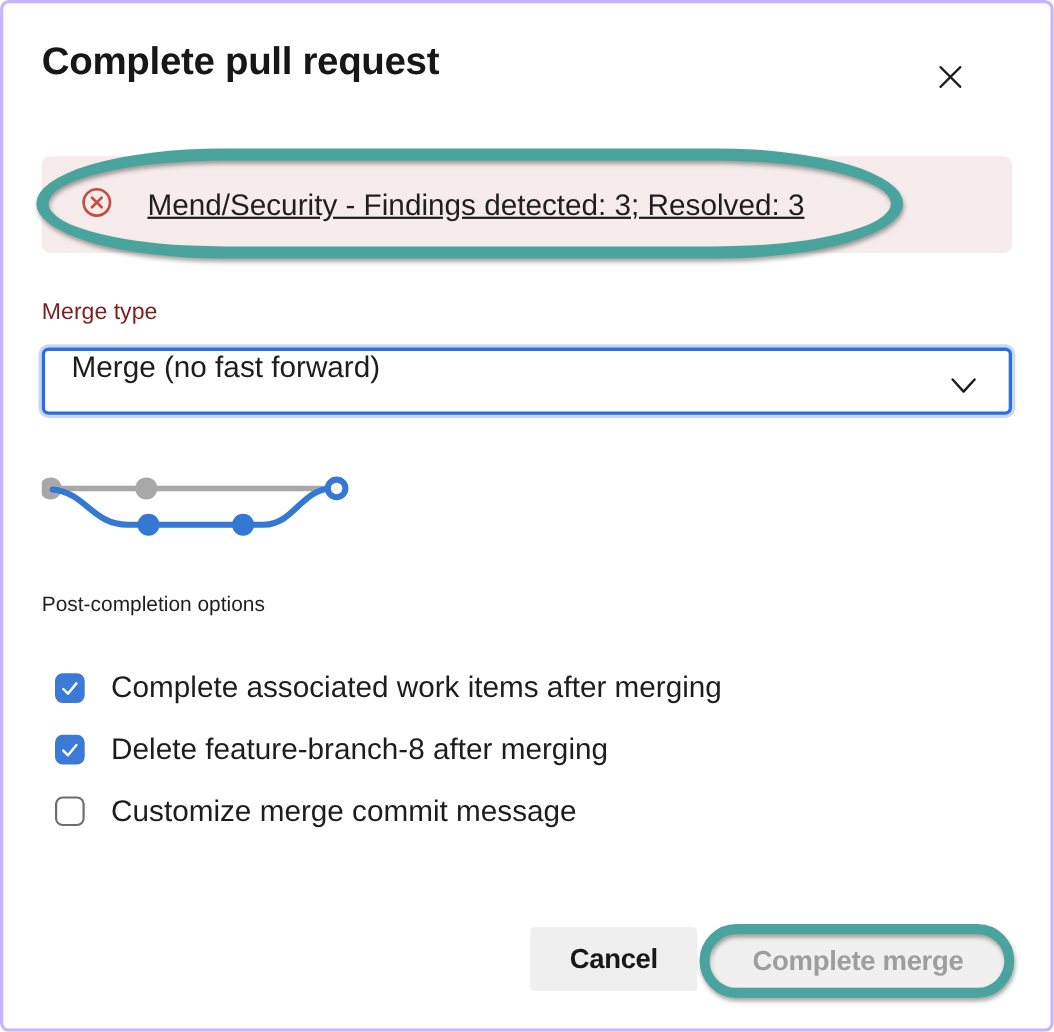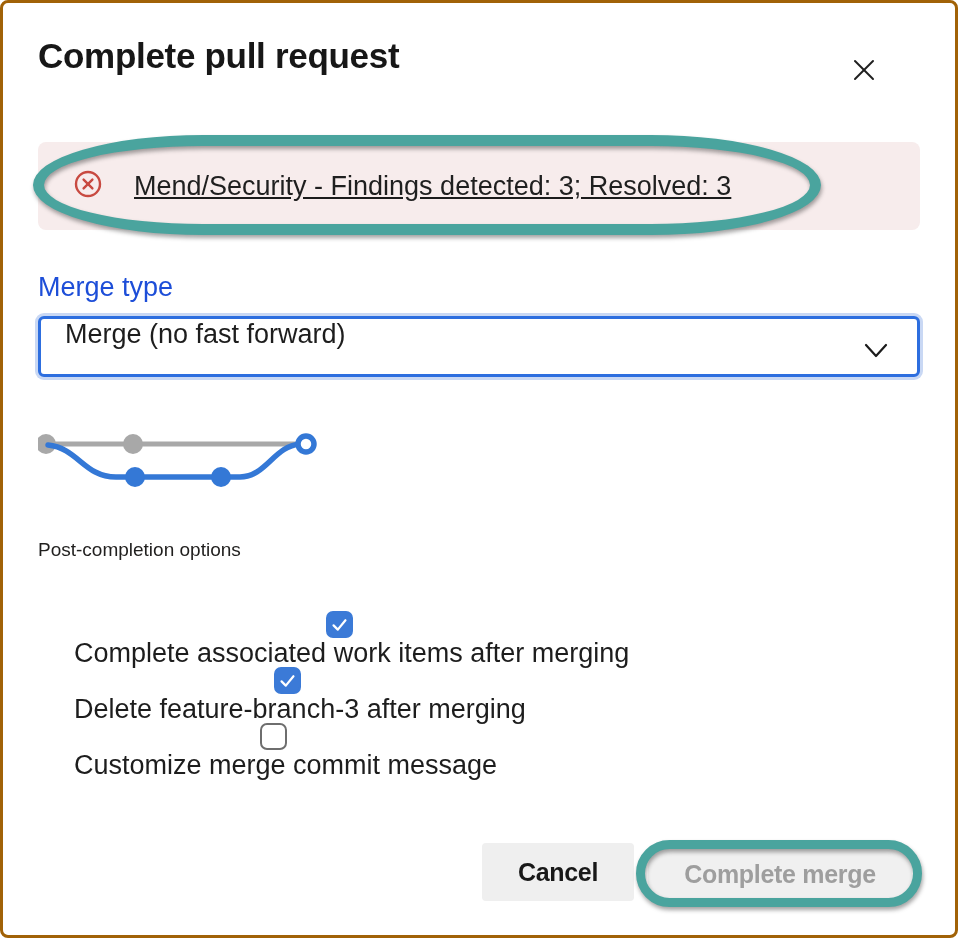--- a/index.html
+++ b/index.html
@@ -1,21 +1,21 @@
 <!DOCTYPE html>
 <html><head>
 <meta charset="utf-8">
 <style>
   html,body { margin:0; padding:0; background:#fff; }
   * { box-sizing:border-box; }
   .dialog {
     position:relative;
     width:958px; height:938px;
     background:#ffffff;
-    border:3px solid #a16207;
+    border:3px solid #c4b5fd;
     border-radius:8px;
     font-family:"Liberation Sans", sans-serif;
     color:#1b1b1b;
     overflow:hidden;
   }
   .page-title {
     position:absolute; left:35px; top:33px;
     font-size:35px; font-weight:700; color:#171717; letter-spacing:-0.3px;
   }
   .close-btn {
@@ -38,21 +38,21 @@
     position:absolute; left:30px; top:132px;
     width:788px; height:100px;
     border:11px solid #4aa49e;
     border-radius:170px / 50px;
     filter:drop-shadow(1px 3px 2px rgba(50,50,50,0.45));
     pointer-events:none;
   }
   
   .field-label {
     position:absolute; left:35px; top:269px;
-    font-size:27px; color:#1d4ed8;
+    font-size:21px; color:#7f1d1d;
   }
   .dropdown {
     position:absolute; left:35px; top:313px;
     width:882px; height:61px;
     background:#fff;
     border:3px solid #2d6edf;
     border-radius:6px;
     box-shadow:0 0 0 3px #c9d8f4;
     display:flex; 
     cursor:pointer;
@@ -61,21 +61,21 @@
   .dropdown-chevron { position:absolute; right:28px; top:18px; }
   
   .graph { position:absolute; left:35px; top:427px; }
   
   .section-label {
     position:absolute; left:35px; top:536px;
     font-size:19px; color:#201f1e;
   }
   .opt-row {
     position:absolute; left:47px; height:28px;
-    display:flex; align-items:center; cursor:pointer;flex-direction:column;
+    display:flex; align-items:center; cursor:pointer;
   }
   .opt-row.r0 { top:608px; } .opt-row.r1 { top:664px; } .opt-row.r2 { top:720px; }
   .checkbox {
     width:27px; height:27px; flex:0 0 auto;
     border:2px solid #6e6e6e; border-radius:7px; background:#fff;
     display:flex; align-items:center; justify-content:center;
   }
   .checkbox svg { display:none; }
   .checkbox[data-checked="true"] { background:#3b7ad7; border-color:#3b7ad7; }
   .checkbox[data-checked="true"] svg { display:block; }
@@ -166,21 +166,21 @@
     </span>
     <span class="opt-label">Complete associated work items after merging</span>
   </div>
 
   <div class="opt-row r1">
     <span class="checkbox" data-checked="true">
       <svg width="23" height="23" viewBox="0 0 27 27">
         <polyline points="6.5,14.5 11.5,19.5 20.5,8.5" fill="none" stroke="#ffffff" stroke-width="2.6" stroke-linecap="round" stroke-linejoin="round"></polyline>
       </svg>
     </span>
-    <span class="opt-label">Delete feature-branch-3 after merging</span>
+    <span class="opt-label">Delete feature-branch-8 after merging</span>
   </div>
 
   <div class="opt-row r2">
     <span class="checkbox" data-checked="false">
       
     </span>
     <span class="opt-label">Customize merge commit message</span>
   </div>
 
   <button class="btn btn-complete" disabled="">Complete merge</button>

